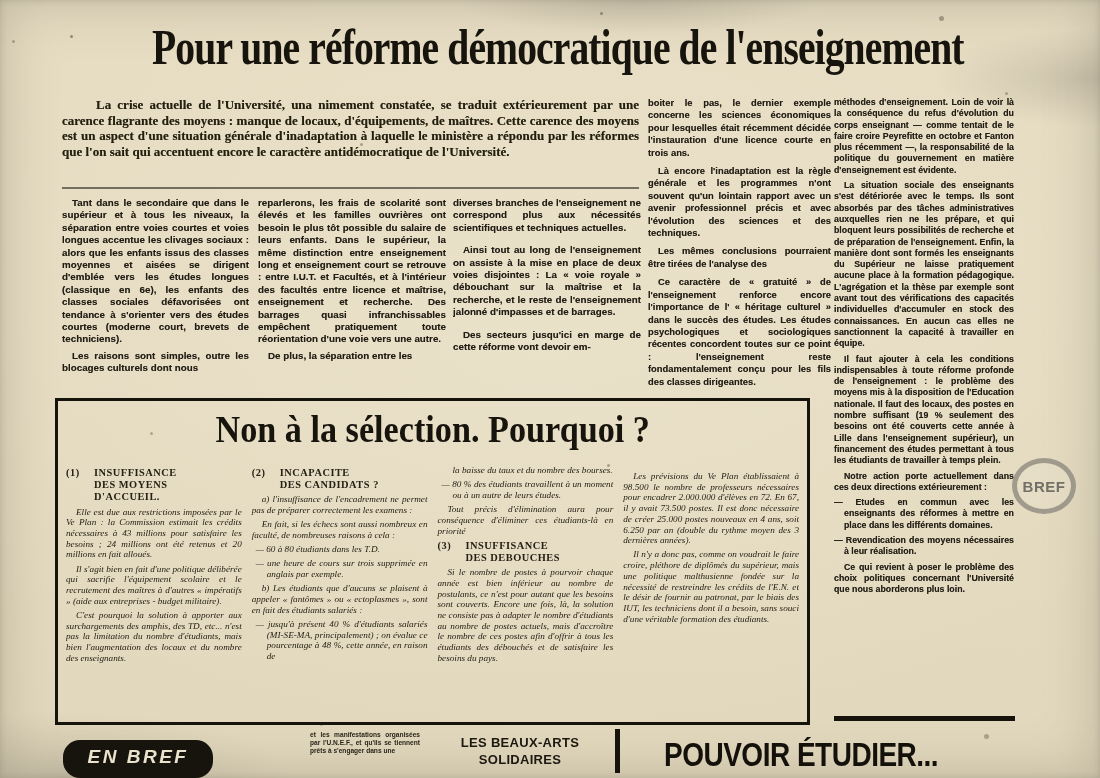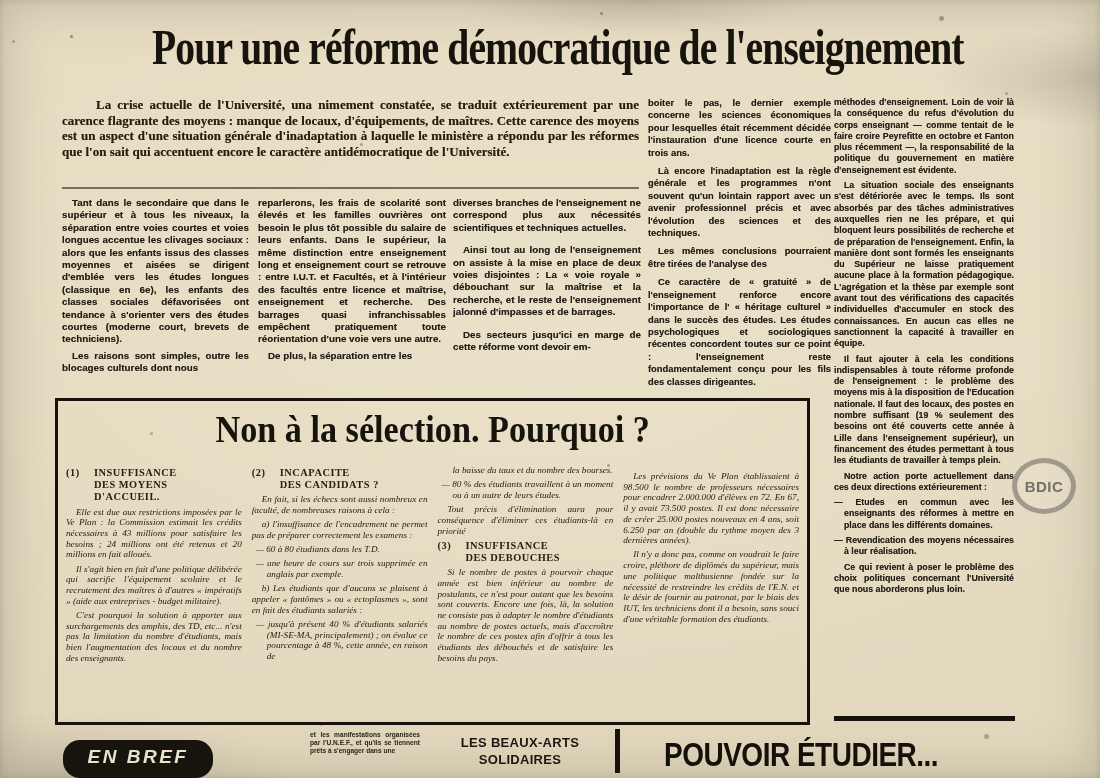--- a/index.html
+++ b/index.html
@@ -131,22 +131,22 @@
         <p>Il s'agit bien en fait d'une politique délibérée qui sacrifie l'équipement scolaire et le recrutement des maîtres à d'autres « impératifs » (aide aux entreprises - budget militaire).</p>
         <p>C'est pourquoi la solution à apporter aux surchargements des amphis, des TD, etc... n'est pas la limitation du nombre d'étudiants, mais bien l'augmentation des locaux et du nombre des enseignants.</p>
       </div>
 
       <div class="bcol">
         <div class="bhead">
           <span class="num">(2)</span>
           <span class="htxt">INCAPACITE
 DES CANDIDATS ?</span>
         </div>
+        <p>a) l'insuffisance de l'encadrement ne permet pas de préparer correctement les examens :</p>
         <p>En fait, si les échecs sont aussi nombreux en faculté, de nombreuses raisons à cela :</p>
-        <p>a) l'insuffisance de l'encadrement ne permet pas de préparer correctement les examens :</p>
         <p class="dash">— 60 à 80 étudiants dans les T.D.</p>
         <p class="dash">— une heure de cours sur trois supprimée en anglais par exemple.</p>
         <p>b) Les étudiants que d'aucuns se plaisent à appeler « fantômes » ou « ectoplasmes », sont en fait des étudiants salariés :</p>
         <p class="dash">— jusqu'à présent 40 % d'étudiants salariés (MI-SE-MA, principalement) ; on évalue ce pourcentage à 48 %, cette année, en raison de</p>
       </div>
 
       <div class="bcol">
         <p class="cont">la baisse du taux et du nombre des bourses.</p>
         <p class="dash">— 80 % des étudiants travaillent à un moment ou à un autre de leurs études.</p>
         <p>Tout précis d'élimination aura pour conséquence d'éliminer ces étudiants-là en priorité</p>
@@ -169,15 +169,15 @@
   <div class="rule rule-right"></div>
 
   <div class="enbref"><span>EN BREF</span></div>
   <p class="brief">et les manifestations organisées par l'U.N.E.F., et qu'ils se tiennent prêts à s'engager dans une</p>
   <div class="beaux">LES BEAUX-ARTS
 SOLIDAIRES</div>
   <div class="vbar"></div>
   <p class="pouvoir"><span class="pouvoir-in">POUVOIR ÉTUDIER...</span></p>
 
   <div class="stamp">
-      <span>BDIC</span>
+      <span>BREF</span>
     </div>
 </div>
 
 </body></html>

